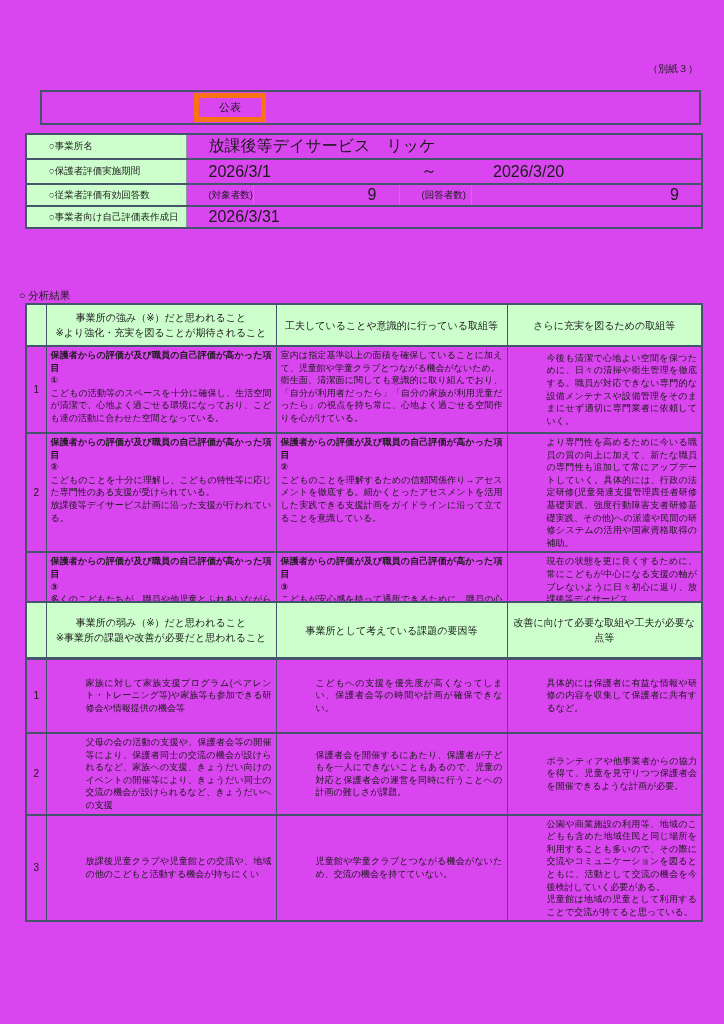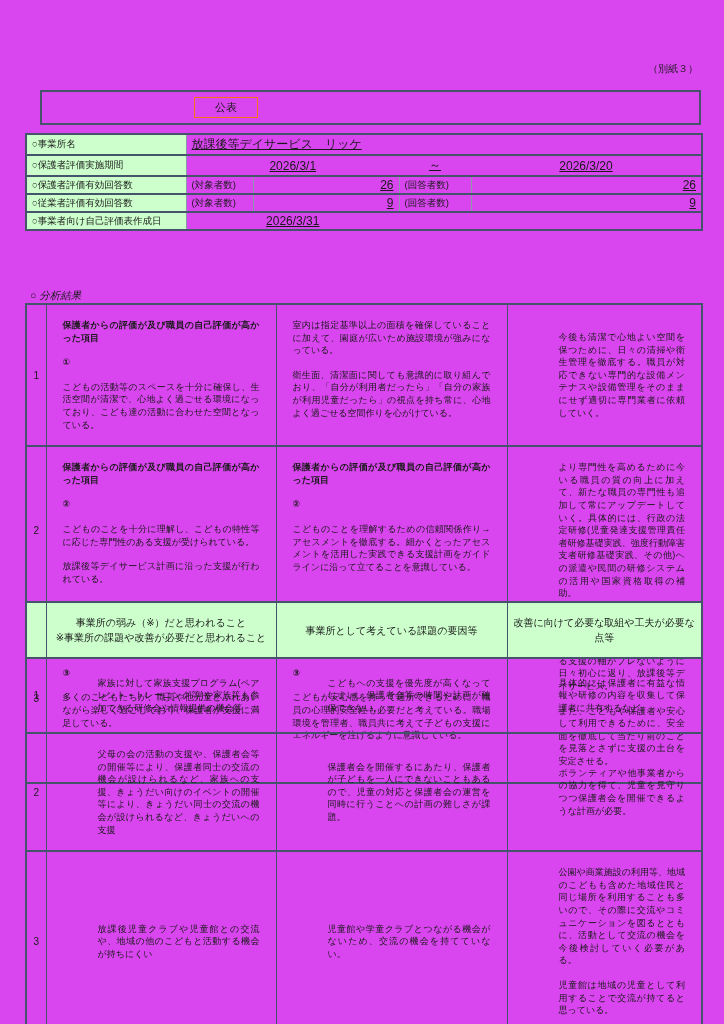--- a/index.html
+++ b/index.html
@@ -1,46 +1,46 @@
 <!DOCTYPE html>
 <html><head>
 <meta charset="utf-8">
 <style>
   html,body{margin:0;padding:0;background:#fff;}
   body{width:724px;height:1024px;font-family:"Liberation Sans","DejaVu Sans",sans-serif;color:#1a1a1a;}
   .page{position:relative;width:724px;height:1024px;background:#d946ef;overflow:hidden;}
   .attachment{position:absolute;top:62px;right:26px;font-size:10px;}
   .title-box{position:absolute;top:90px;left:40px;width:661px;height:35px;border:2px solid #44546a;box-sizing:border-box;display:flex;align-items:center;}
-  .publish{margin-left:152px;border:1px solid #f97316;padding:3px 20px;font-size:11px;line-height:13px;}
+  .publish{margin-left:152px;border:5px solid #f97316;padding:3px 20px;font-size:11px;line-height:13px;}
   .doc-title{margin-left:30px;font-size:13px;letter-spacing:1.5px;}
 
   table{border-collapse:collapse;table-layout:fixed;}
   .info{position:absolute;top:133px;left:25px;width:676px;border:2px solid #44546a;}
-  .info td{box-sizing:border-box;height:16px;border-top:2px solid #44546a;border-bottom:2px solid #44546a;border-left:1px solid #8a98a8;border-right:1px solid #8a98a8;font-size:9.5px;padding:1px 5px;overflow:hidden;white-space:nowrap;}
+  .info td{box-sizing:border-box;height:16px;border-top:2px solid #44546a;border-bottom:2px solid #44546a;border-left:1px solid #8a98a8;border-right:1px solid #8a98a8;font-size:9.5px;padding:1px 22px;overflow:hidden;white-space:nowrap;}
   .green{background:#ccffcc;}
-  .info td.val{font-size:12px;text-decoration:underline;}
-  .ctr{text-align:center;}
+  .info td.val{font-size:16px;}
+  .ctr{}
   .rgt{text-align:right;}
   .nbr{border-right:none!important;}
   .nbl{border-left:none!important;}
 
-  .analysis-heading{position:absolute;top:289px;left:30px;font-size:10.5px;font-style:italic;}
+  .analysis-heading{position:absolute;top:289px;left:19px;font-size:10.5px;}
 
   .analysis{position:absolute;left:25px;width:676px;border:2px solid #44546a;}
   .analysis col.c-num{width:20px;}
   .analysis col.c-1{width:230px;}
   .analysis col.c-2{width:231px;}
   .analysis col.c-3{width:195px;}
   .analysis th,.analysis td{box-sizing:border-box;border-top:2px solid #44546a;border-bottom:2px solid #44546a;border-left:1px solid #44546a;border-right:1px solid #44546a;}
   .analysis th{background:#ccffcc;font-weight:normal;font-size:10px;padding:2px 4px;text-align:center;vertical-align:middle;line-height:15px;}
   .analysis td.num{font-size:10px;text-align:center;vertical-align:middle;padding:0;}
   .analysis td.body{font-size:9px;line-height:12.6px;padding:2px 4px;vertical-align:top;text-align:justify;overflow:hidden;}
   .analysis td.mid{vertical-align:middle;padding-left:39px;}
   .bold{font-weight:bold;}
-  .cellp{margin:12px;}
+  .cellp{margin:0;}
   tr.s-hdr{height:42px;} tr.s-r1{height:87px;} tr.s-r2{height:80px;} tr.s-r3{height:78px;}
   .strengths{top:303px;}
   tr.w-hdr{height:56px;} tr.w-r1{height:75px;} tr.w-r2{height:78px;} tr.w-r3{height:88px;}
   .weaknesses{top:601px;}
 </style>
 </head>
 <body>
 
 <div class="page">
 
@@ -63,27 +63,20 @@
       <td class="green">○事業所名</td>
       <td class="val" colspan="4">放課後等デイサービス　リッケ</td>
     </tr>
     <tr>
       <td class="green">○保護者評価実施期間</td>
       <td class="val ctr nbr" colspan="2">2026/3/1</td>
       <td class="val ctr nbl nbr">～</td>
       <td class="val ctr nbl">2026/3/20</td>
     </tr>
     <tr>
-      <td class="green">○保護者評価有効回答数</td>
-      <td>(対象者数)</td>
-      <td class="val rgt">26</td>
-      <td>(回答者数)</td>
-      <td class="val rgt">26</td>
-    </tr>
-    <tr>
       <td class="green">○従業者評価有効回答数</td>
       <td>(対象者数)</td>
       <td class="val rgt">9</td>
       <td>(回答者数)</td>
       <td class="val rgt">9</td>
     </tr>
     <tr>
       <td class="green">○事業者向け自己評価表作成日</td>
       <td class="val ctr nbr" colspan="2">2026/3/31</td>
       <td class="nbl" colspan="2"></td>
@@ -94,29 +87,38 @@
   <div class="analysis-heading">○ 分析結果</div>
 
   <table class="analysis strengths">
     <colgroup>
         <col class="c-num">
         <col class="c-1">
         <col class="c-2">
         <col class="c-3">
       </colgroup>
     <tbody>
+        <tr class="s-hdr">
+      <th></th>
+      <th>
+        <div>事業所の強み（※）だと思われること</div>
+        <div>※より強化・充実を図ることが期待されること</div>
+      </th>
+      <th>工夫していることや意識的に行っている取組等</th>
+      <th>さらに充実を図るための取組等</th>
+    </tr>
     <tr class="s-r1">
       <td class="num">1</td>
       <td class="body">
         <div class="cellp bold">保護者からの評価が及び職員の自己評価が高かった項目</div>
         <div class="cellp bold">①</div>
         <div class="cellp">こどもの活動等のスペースを十分に確保し、生活空間が清潔で、心地よく過ごせる環境になっており、こども達の活動に合わせた空間となっている。</div>
       </td>
       <td class="body">
-        <div class="cellp">室内は指定基準以上の面積を確保していることに加えて、園庭が広いため施設環境が強みになっている。</div>
+        <div class="cellp">室内は指定基準以上の面積を確保していることに加えて、児童館や学童クラブとつながる機会がないため。</div>
         <div class="cellp">衛生面、清潔面に関しても意識的に取り組んでおり、「自分が利用者だったら」「自分の家族が利用児童だったら」の視点を持ち常に、心地よく過ごせる空間作りを心がけている。</div>
       </td>
       <td class="body mid">
         <div class="cellp">今後も清潔で心地よい空間を保つために、日々の清掃や衛生管理を徹底する。職員が対応できない専門的な設備メンテナスや設備管理をそのままにせず適切に専門業者に依頼していく。</div>
       </td>
     </tr>
     <tr class="s-r2">
       <td class="num">2</td>
       <td class="body">
         <div class="cellp bold">保護者からの評価が及び職員の自己評価が高かった項目</div>

